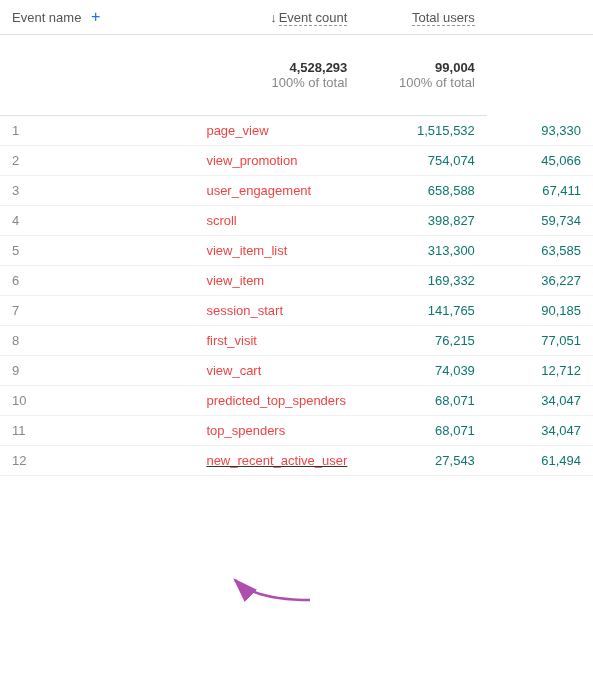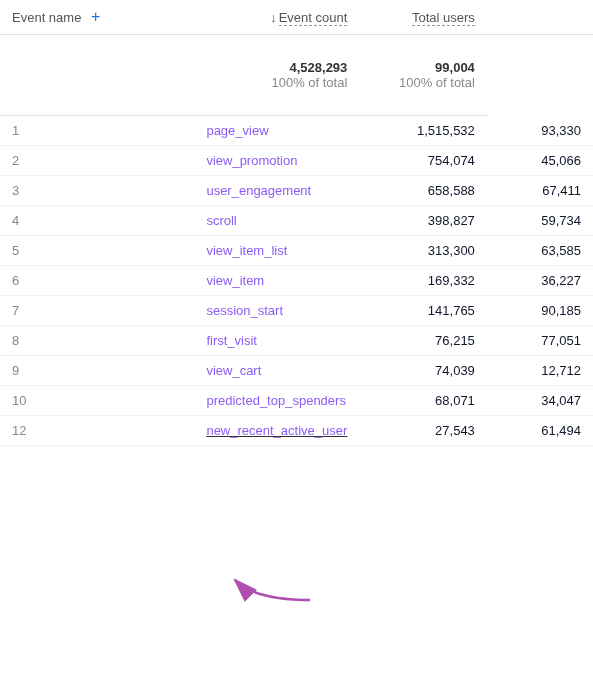--- a/index.html
+++ b/index.html
@@ -37,32 +37,32 @@
       border-bottom: 1px dashed #999;
       display: inline;
     }
     td {
       padding: 7px 12px;
       color: #333;
       vertical-align: middle;
     }
     td.numeric {
       text-align: right;
-      color: #0f172a;
+      color: #0f766e;
     }
     td.row-num {
       color: #888;
       text-align: left;
       width: 30px;
     }
     tr.data-row {
       border-bottom: 1px solid #f0f0f0;
     }
     a {
-      color: #8b5cf6;
+      color: #ef4444;
       text-decoration: none;
     }
     .totals-row td {
       padding: 25px 12px;
       text-align: right;
       font-weight: 500;
       border-bottom: 1px solid #e0e0e0;
     }
     .totals-row td.total-label {
       text-align: left;
@@ -186,20 +186,26 @@
           <td class="numeric col-event-count">74,039</td>
           <td class="numeric col-total-users">12,712</td>
         </tr>
         <tr class="data-row">
           <td class="row-num">10</td>
           <td style="position: relative; margin-top: 25px;"><a href="#">predicted_top_spenders</a></td>
           <td class="numeric col-event-count">68,071</td>
           <td class="numeric col-total-users">34,047</td>
         </tr>
         <tr class="data-row">
+          <td class="row-num">11</td>
+          <td style="position: relative;"><a href="#">top_spenders</a></td>
+          <td class="numeric col-event-count">68,071</td>
+          <td class="numeric col-total-users">34,047</td>
+        </tr>
+        <tr class="data-row">
           <td class="row-num">12</td>
           <td style="position: relative; text-decoration: underline;"><a href="#">new_recent_active_user</a></td>
           <td class="numeric col-event-count">27,543</td>
           <td class="numeric col-total-users">61,494</td>
         </tr>
       </tbody>
   </table>
 
   <svg style="position:absolute; left:155px; top:570px; pointer-events:none; overflow:visible;" width="180" height="60">
     <defs>

